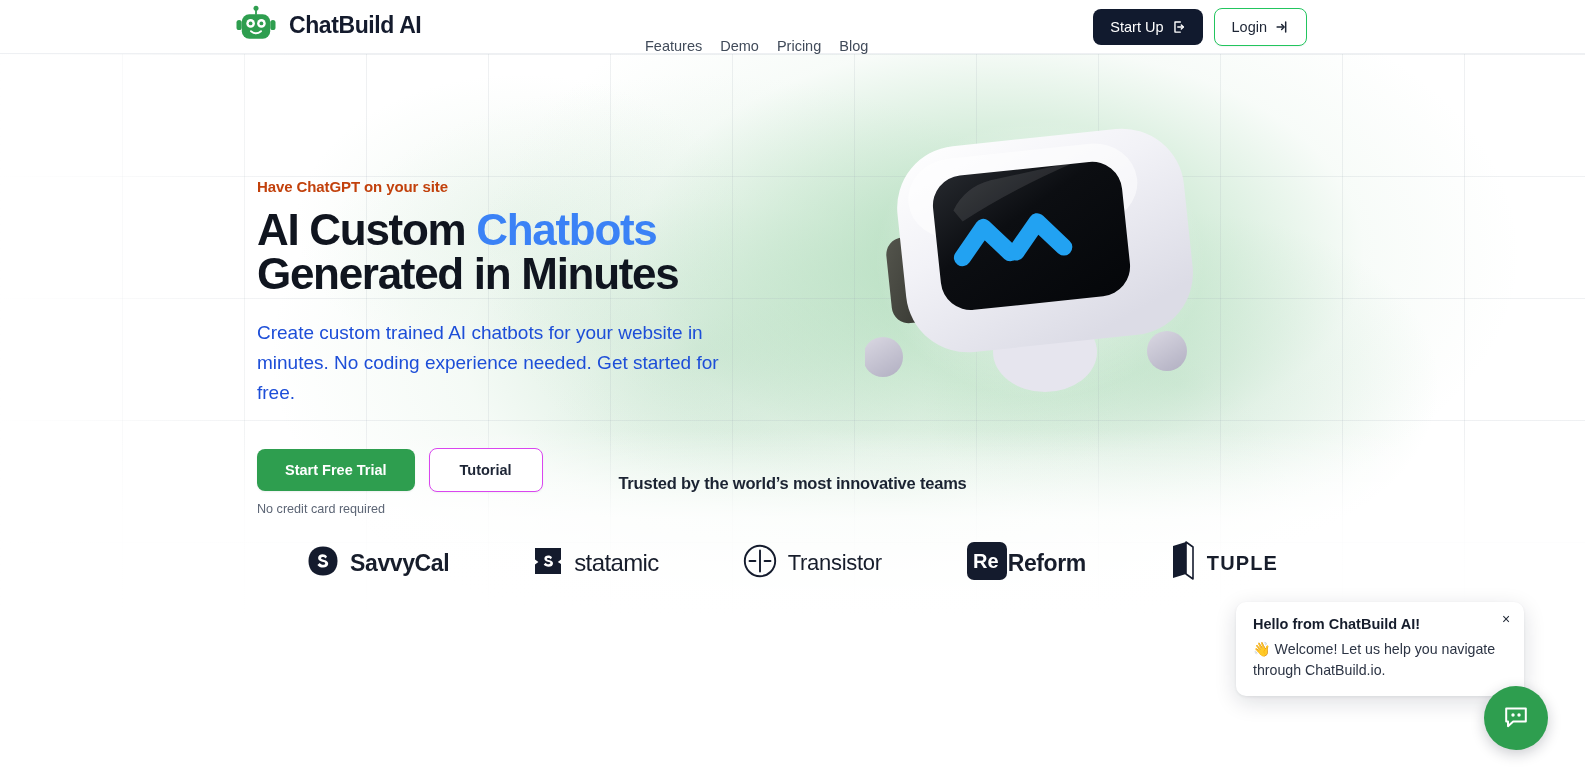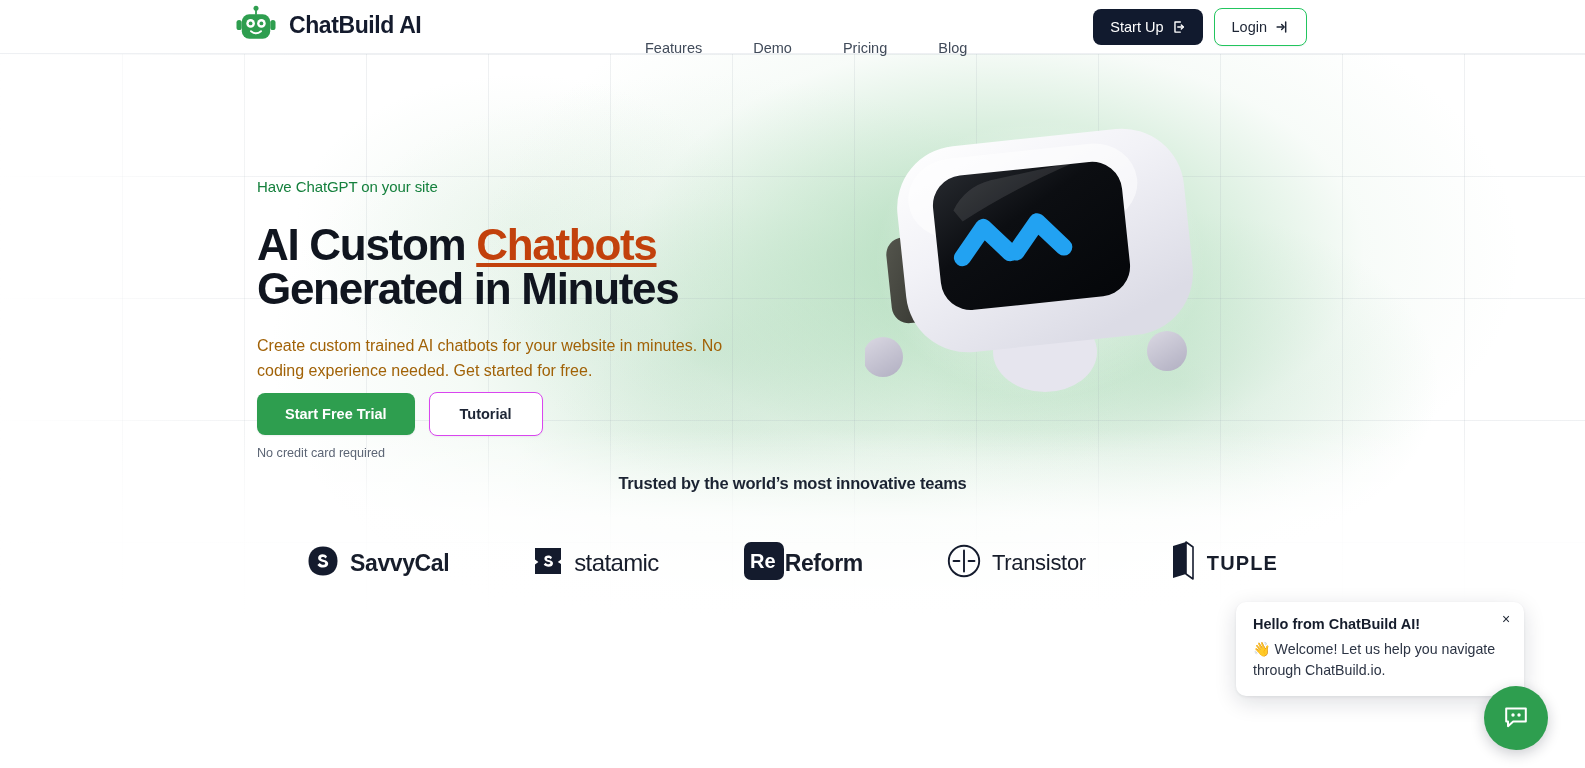--- a/index.html
+++ b/index.html
@@ -64,21 +64,21 @@
     display: flex; align-items: center; gap: 11px;
     cursor: pointer;
   }
   .logo-mark { width: 44px; height: 44px; display: block; }
   .logo-text {
     font-size: 23px; font-weight: 700; letter-spacing: -0.4px;
     color: #141b2d;
   }
   .nav {
     position: absolute; left: 645px; top: 0; height: 54px;
-    display: flex; align-items: flex-start; gap: 51px; margin-top: 40px;
+    display: flex; align-items: flex-end; gap: 18px;
   }
   .nav a {
     font-size: 14.5px; color: #414b5a; text-decoration: none;
     cursor: pointer; white-space: nowrap;
   }
   .hdr-actions {
     position: absolute; right: 278px; top: 0; height: 54px;
     display: flex; align-items: center; gap: 11px;
   }
   .btn-signup {
@@ -95,32 +95,32 @@
     padding: 10px 17px; border-radius: 8px;
     border: 1px solid #22c55e; cursor: pointer;
     box-shadow: 0 1px 1px rgba(16,24,40,0.04);
   }
   .ic { width: 14px; height: 14px; flex: 0 0 auto; display:block; }
 
   
   .hero { position: absolute; left: 0; top: 54px; width: 1585px; height: 420px; z-index: 5; }
   .hero-copy { position: absolute; left: 257px; top: 124px; width: 560px; }
   .eyebrow {
-    font-size: 15px; font-weight: 400; color: #15803d;
-    letter-spacing: -0.1px; margin-bottom: 28px;
+    font-size: 15px; font-weight: 700; color: #c2410c;
+    letter-spacing: -0.1px; margin-bottom: 13px;
   }
   .headline {
     font-size: 44px; line-height: 1.0; font-weight: 800;
     letter-spacing: -1.3px; color: #10151f;
     margin-bottom: 22px;
   }
-  .headline .hl-green { color: #c2410c; text-decoration: underline; }
+  .headline .hl-green { color: #3b82f6; }
   .subcopy {
-    font-size: 16px; line-height: 1.58; color: #a16207;
-    width: 478px; margin-bottom: 8px;
+    font-size: 19px; line-height: 1.58; color: #1d4ed8;
+    width: 478px; margin-bottom: 40px;
   }
   .cta-row { display: flex; align-items: center; gap: 14px; margin-bottom: 10px; }
   .btn-primary {
     background: #2e9e4f; color: #ffffff;
     font-size: 14.5px; font-weight: 700;
     padding: 13px 28px; border-radius: 8px;
     border: none; cursor: pointer;
     box-shadow: 0 1px 2px rgba(16,24,40,0.07);
   }
   .btn-secondary {
@@ -337,40 +337,40 @@
       <div class="logo-item">
         <span>
           <svg width="30" height="32" viewBox="0 0 30 32" xmlns="http://www.w3.org/2000/svg">
             <path d="M2 3h26v11.5l-3.2 2.4L28 19v10H2v-9.6l3.4-2.3L2 14.6z" fill="#141b2d"></path>
             <path d="M19 12.3c-.9-1.2-2.2-1.8-3.7-1.8-2.3 0-3.9 1.3-3.9 3.1 0 1.7 1.2 2.6 3.4 3.1l1.2.3c1 .3 1.4.6 1.4 1.1 0 .7-.7 1.1-1.7 1.1-1.3 0-2.2-.5-3-1.5l-2 1.8c1 1.4 2.7 2.2 4.9 2.2 2.6 0 4.4-1.3 4.4-3.3 0-1.7-1.1-2.7-3.4-3.2l-1.2-.3c-1-.2-1.5-.5-1.5-1 0-.6.6-1 1.5-1s1.8.4 2.4 1.3z" fill="#ffffff"></path>
           </svg>
         </span>
         <span class="lbl statamic">statamic</span>
       </div>
 
-      <div class="logo-item" style="gap:2px;">
-        <span>
-          <svg width="42" height="40" viewBox="0 0 42 40" xmlns="http://www.w3.org/2000/svg">
-            <rect x="1" y="1" width="40" height="38" rx="7" fill="#141b2d"></rect>
-            <text x="7" y="27" font-family="Liberation Sans, sans-serif" font-size="20" font-weight="700" fill="#ffffff">Re</text>
-          </svg>
-        </span>
-        <span class="lbl" style="margin-left:-2px;">Reform</span>
-      </div>
-
       <div class="logo-item">
         <span>
           <svg width="34" height="34" viewBox="0 0 34 34" xmlns="http://www.w3.org/2000/svg">
             <circle cx="17" cy="17" r="15.2" fill="none" stroke="#141b2d" stroke-width="1.9"></circle>
             <line x1="17" y1="6.5" x2="17" y2="27.5" stroke="#141b2d" stroke-width="1.9" stroke-linecap="round"></line>
             <line x1="6.5" y1="17" x2="12.4" y2="17" stroke="#141b2d" stroke-width="1.9" stroke-linecap="round"></line>
             <line x1="21.6" y1="17" x2="27.5" y2="17" stroke="#141b2d" stroke-width="1.9" stroke-linecap="round"></line>
           </svg>
         </span>
         <span class="lbl transistor">Transistor</span>
+      </div>
+
+      <div class="logo-item" style="gap:2px;">
+        <span>
+          <svg width="42" height="40" viewBox="0 0 42 40" xmlns="http://www.w3.org/2000/svg">
+            <rect x="1" y="1" width="40" height="38" rx="7" fill="#141b2d"></rect>
+            <text x="7" y="27" font-family="Liberation Sans, sans-serif" font-size="20" font-weight="700" fill="#ffffff">Re</text>
+          </svg>
+        </span>
+        <span class="lbl" style="margin-left:-2px;">Reform</span>
       </div>
 
       <div class="logo-item">
         <span>
           <svg width="26" height="40" viewBox="0 0 26 40" xmlns="http://www.w3.org/2000/svg">
             <path d="M3 5 L16 1 L16 33 L3 37 Z" fill="#141b2d"></path>
             <path d="M16 1 L23 6 L23 38 L16 33 Z" fill="#ffffff" stroke="#141b2d" stroke-width="1.6" stroke-linejoin="round"></path>
           </svg>
         </span>
         <span class="lbl tuple">TUPLE</span>

